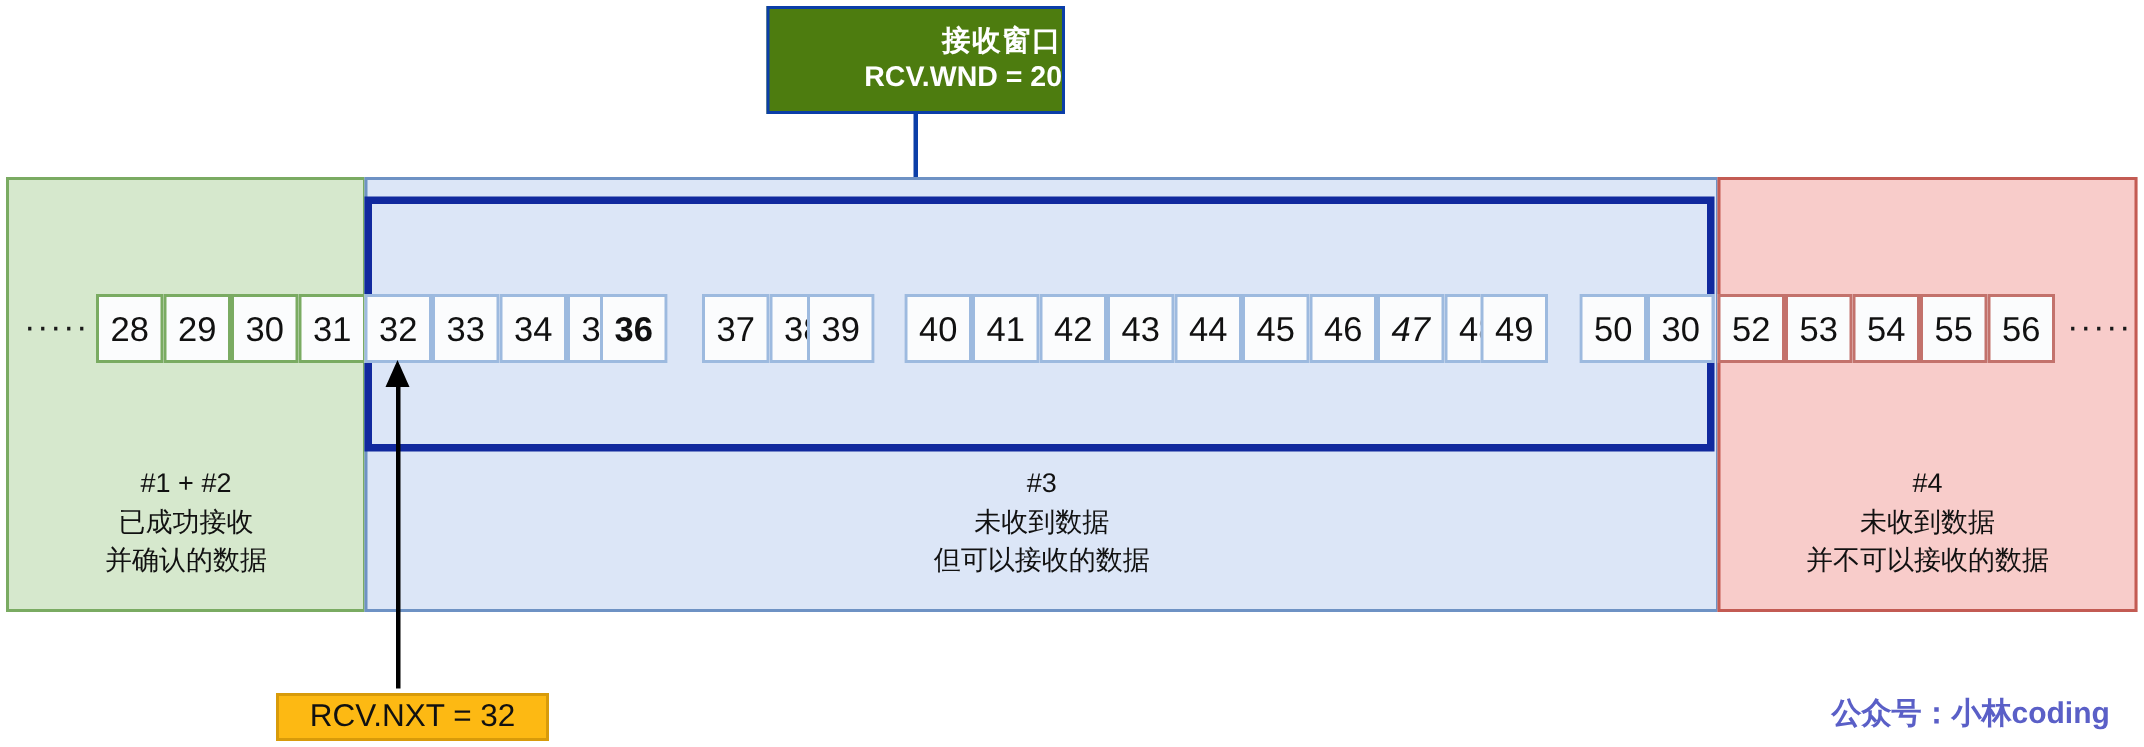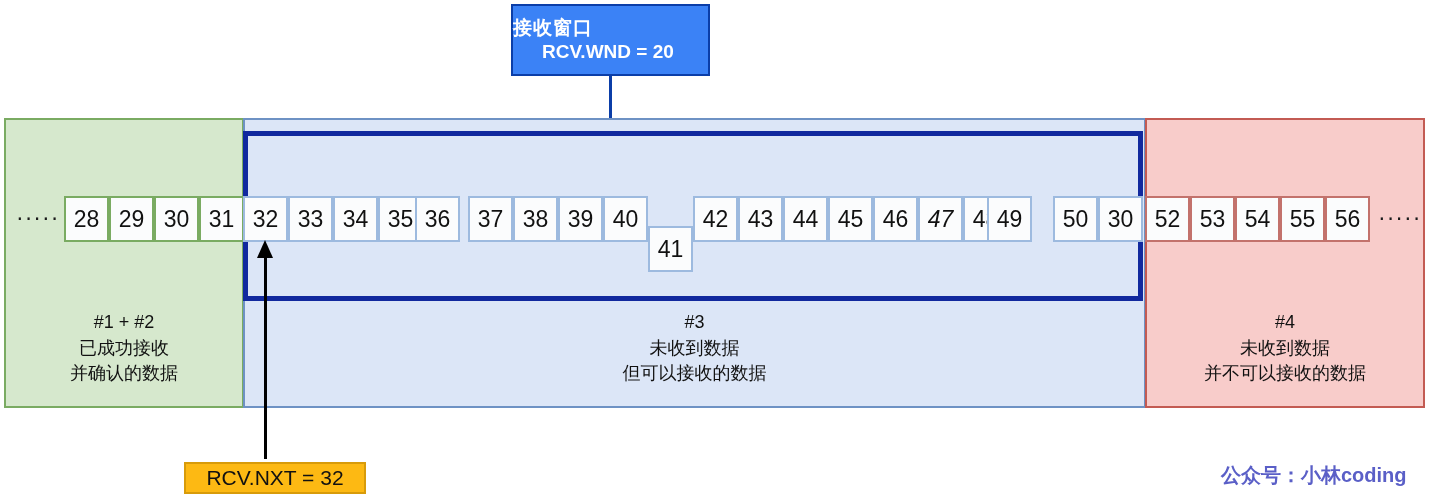--- a/index.html
+++ b/index.html
@@ -18,26 +18,26 @@
     overflow: hidden;
   }
 
   
   .rcvwnd-box {
     position: absolute;
     left: 511px;
     top: 4px;
     width: 199px;
     height: 72px;
-    background: #3b82f6;
+    background: #4d7c0f;
     border: 2px solid #0b3ea8;
     box-sizing: border-box;
     display: flex;
     flex-direction: column;
-    align-items: flex-start;
+    align-items: flex-end;
     justify-content: center;
     color: #ffffff;
     line-height: 1.28;
   }
   .rcvwnd-box .l1 { font-size: 19px; font-weight: 700; letter-spacing: 1px; }
   .rcvwnd-box .l2 { font-size: 19px; font-weight: 700; padding-left: 29px; }
 
   .wnd-arrow-shaft {
     position: absolute;
     left: 609px;
@@ -211,26 +211,26 @@
 
   <div class="cells" id="cells-layer">
       <div class="cell cell-green" style="left: 64px; width: 45px; text-align: center;">28</div>
       <div class="cell cell-green" style="left: 109px; width: 45px;">29</div>
       <div class="cell cell-green" style="left: 154px; width: 45px;">30</div>
       <div class="cell cell-green" style="left: 199px; width: 45px;">31</div>
       <div class="cell cell-blue" style="left: 243px; width: 45px;">32</div>
       <div class="cell cell-blue" style="left: 288px; width: 45px;">33</div>
       <div class="cell cell-blue" style="left: 333px; width: 45px;">34</div>
       <div class="cell cell-blue" style="left: 378px; width: 45px;">35</div>
-      <div class="cell cell-blue" style="left: 415px; width: 45px;">36</div>
+      <div class="cell cell-blue" style="left: 400px; width: 45px; font-weight: bold;">36</div>
       <div class="cell cell-blue" style="left: 468px; width: 45px;">37</div>
       <div class="cell cell-blue" style="left: 513px; width: 45px;">38</div>
-      <div class="cell cell-blue" style="left: 558px; width: 45px; text-align: right;">39</div>
+      <div class="cell cell-blue" style="left: 538px; width: 45px; text-align: right;">39</div>
       <div class="cell cell-blue" style="left: 603px; width: 45px;">40</div>
-      <div class="cell cell-blue" style="left: 648px; width: 45px; margin-top: 30px;">41</div>
+      <div class="cell cell-blue" style="left: 648px; width: 45px;">41</div>
       <div class="cell cell-blue" style="left: 693px; width: 45px;">42</div>
       <div class="cell cell-blue" style="left: 738px; width: 45px;">43</div>
       <div class="cell cell-blue" style="left: 783px; width: 45px;">44</div>
       <div class="cell cell-blue" style="left: 828px; width: 45px;">45</div>
       <div class="cell cell-blue" style="left: 873px; width: 45px;">46</div>
       <div class="cell cell-blue" style="left: 918px; width: 45px; font-style: italic;">47</div>
       <div class="cell cell-blue" style="left: 963px; width: 45px;">48</div>
       <div class="cell cell-blue" style="left: 987px; width: 45px;">49</div>
       <div class="cell cell-blue" style="left: 1053px; width: 45px;">50</div>
       <div class="cell cell-blue" style="left: 1098px; width: 45px;">30</div>

